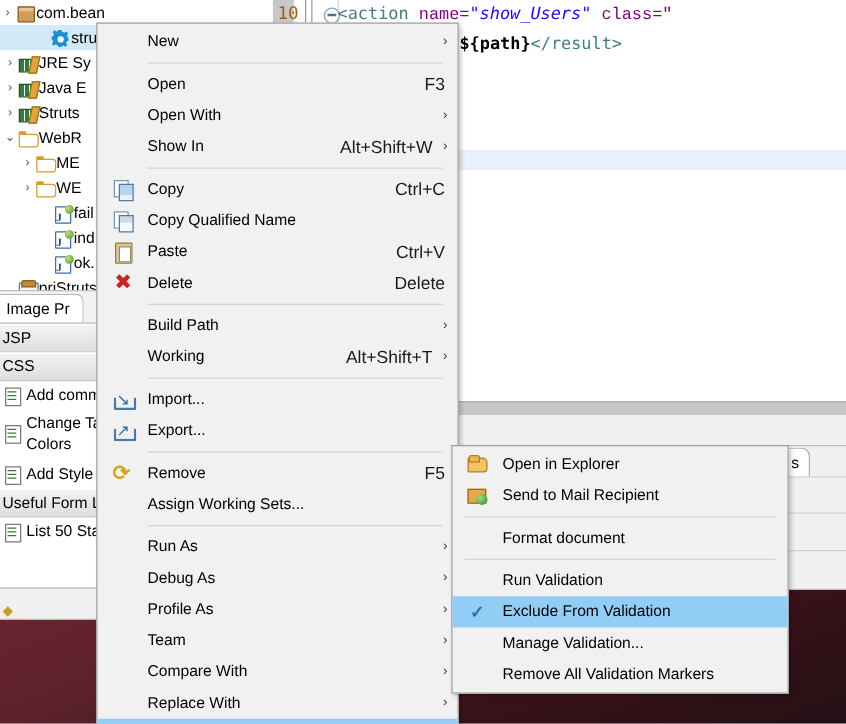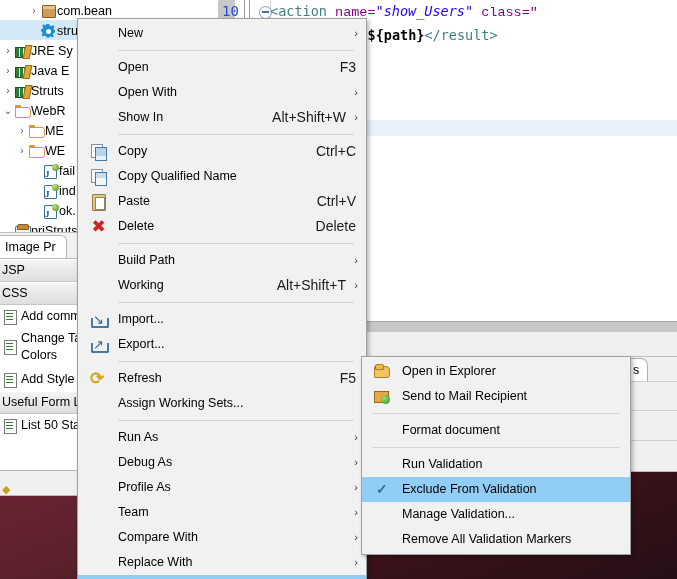--- a/index.html
+++ b/index.html
@@ -131,21 +131,21 @@
     background:#ffffff; overflow:hidden;
   }
   .gutter {
     position:absolute; left:0; top:0; width:52px; height:340px;
     background:#ffffff; border-right:1px solid #d6d6d6;
   }
   .gutter-bar{position:absolute;left:0;top:0;width:17px;height:36px;background:#c8c8c8;}
   .gutter-sep{position:absolute;left:26px;top:0;width:1px;height:36px;background:#9a9a9a;}
   .gutter-sep2{position:absolute;left:31px;top:0;width:1px;height:36px;background:#9a9a9a;}
   .linenum{position:absolute;left:4px;top:3px;font-family:"DejaVu Sans Mono",monospace;
-    font-size:14px;color:#1d4ed8;}
+    font-size:14px;color:#a16207;}
   .fold{position:absolute;left:41px;top:6px;width:11px;height:11px;border:1px solid #7f9fbf;
     border-radius:50%;background:#fff;}
   .fold::after{content:"";position:absolute;left:2px;top:4px;width:7px;height:1.5px;background:#4a6f93;}
 
   .code {
     position:absolute; left:52px; top:0; width:407px;
     font-family:"DejaVu Sans Mono", monospace; font-size:13.5px; line-height:22px;
     white-space:pre;
   }
   .c-tag{color:#3f7f7f;}
@@ -253,21 +253,21 @@
   <div class="editor-lower"></div>
 
   <div class="right-panel"></div>
   <div class="rpanel-row1"></div>
   <div class="rpanel-row2"></div>
   <div class="rpanel-row3"></div>
   <div class="rtab">s</div>
 
   <div class="explorer">
     <div id="tree-rows">
-        <div class="tree-row" style="padding-left: 28px;"><span class="twisty">›</span><span class="ticon ic-pkg"></span><span class="tlabel">com.bean</span></div>
+        <div class="tree-row" style="padding-left: 0;"><span class="twisty">›</span><span class="ticon ic-pkg"></span><span class="tlabel">com.bean</span></div>
         <div class="tree-row sel" style="padding-left: 28px;"><span class="twisty"></span><span class="ticon ic-gear"></span><span class="tlabel">struts.xml</span></div>
         <div class="tree-row" style="padding-left: 2px;"><span class="twisty">›</span><span class="ticon ic-lib"></span><span class="tlabel">JRE Sy</span></div>
         <div class="tree-row" style="padding-left: 2px;"><span class="twisty">›</span><span class="ticon ic-lib"></span><span class="tlabel">Java E</span></div>
         <div class="tree-row" style="padding-left: 2px;"><span class="twisty">›</span><span class="ticon ic-lib"></span><span class="tlabel">Struts</span></div>
         <div class="tree-row" style="padding-left: 2px;"><span class="twisty">⌄</span><span class="ticon ic-folder"></span><span class="tlabel">WebR</span></div>
         <div class="tree-row" style="padding-left: 16px;"><span class="twisty">›</span><span class="ticon ic-folder"></span><span class="tlabel">ME</span></div>
         <div class="tree-row" style="padding-left: 16px;"><span class="twisty">›</span><span class="ticon ic-folder"></span><span class="tlabel">WE</span></div>
         <div class="tree-row" style="padding-left: 30px;"><span class="twisty"></span><span class="ticon ic-jsp"><i class="dot"></i></span><span class="tlabel">fail</span></div>
         <div class="tree-row" style="padding-left: 30px;"><span class="twisty"></span><span class="ticon ic-jsp"><i class="dot"></i></span><span class="tlabel">ind</span></div>
         <div class="tree-row" style="padding-left: 30px;"><span class="twisty"></span><span class="ticon ic-jsp"><i class="dot"></i></span><span class="tlabel">ok.</span></div>
@@ -308,21 +308,21 @@
       <div class="mi"><span class="mic i-copyq"></span><span>Copy Qualified Name</span></div>
       <div class="mi"><span class="mic i-paste"></span><span>Paste</span><span class="acc noarrow">Ctrl+V</span></div>
       <div class="mi"><span class="mic i-del">✖</span><span>Delete</span><span class="acc noarrow">Delete</span></div>
       <div class="msep"></div>
       <div class="mi"><span>Build Path</span><span class="arr">›</span></div>
       <div class="mi"><span>Working</span><span class="acc">Alt+Shift+T</span><span class="arr">›</span></div>
       <div class="msep"></div>
       <div class="mi"><span class="mic i-imp"></span><span>Import...</span></div>
       <div class="mi"><span class="mic i-exp"></span><span>Export...</span></div>
       <div class="msep"></div>
-      <div class="mi"><span class="mic i-ref"></span><span>Refresh</span><span class="acc noarrow">F5</span></div>
+      <div class="mi"><span class="mic i-ref"></span><span>Remove</span><span class="acc noarrow">F5</span></div>
       <div class="mi"><span>Assign Working Sets...</span></div>
       <div class="msep"></div>
       <div class="mi"><span>Run As</span><span class="arr">›</span></div>
       <div class="mi"><span>Debug As</span><span class="arr">›</span></div>
       <div class="mi"><span>Profile As</span><span class="arr">›</span></div>
       <div class="mi"><span>Team</span><span class="arr">›</span></div>
       <div class="mi"><span>Compare With</span><span class="arr">›</span></div>
       <div class="mi"><span>Replace With</span><span class="arr">›</span></div>
       <div class="mi hl">
         <span class="arr">›</span>

